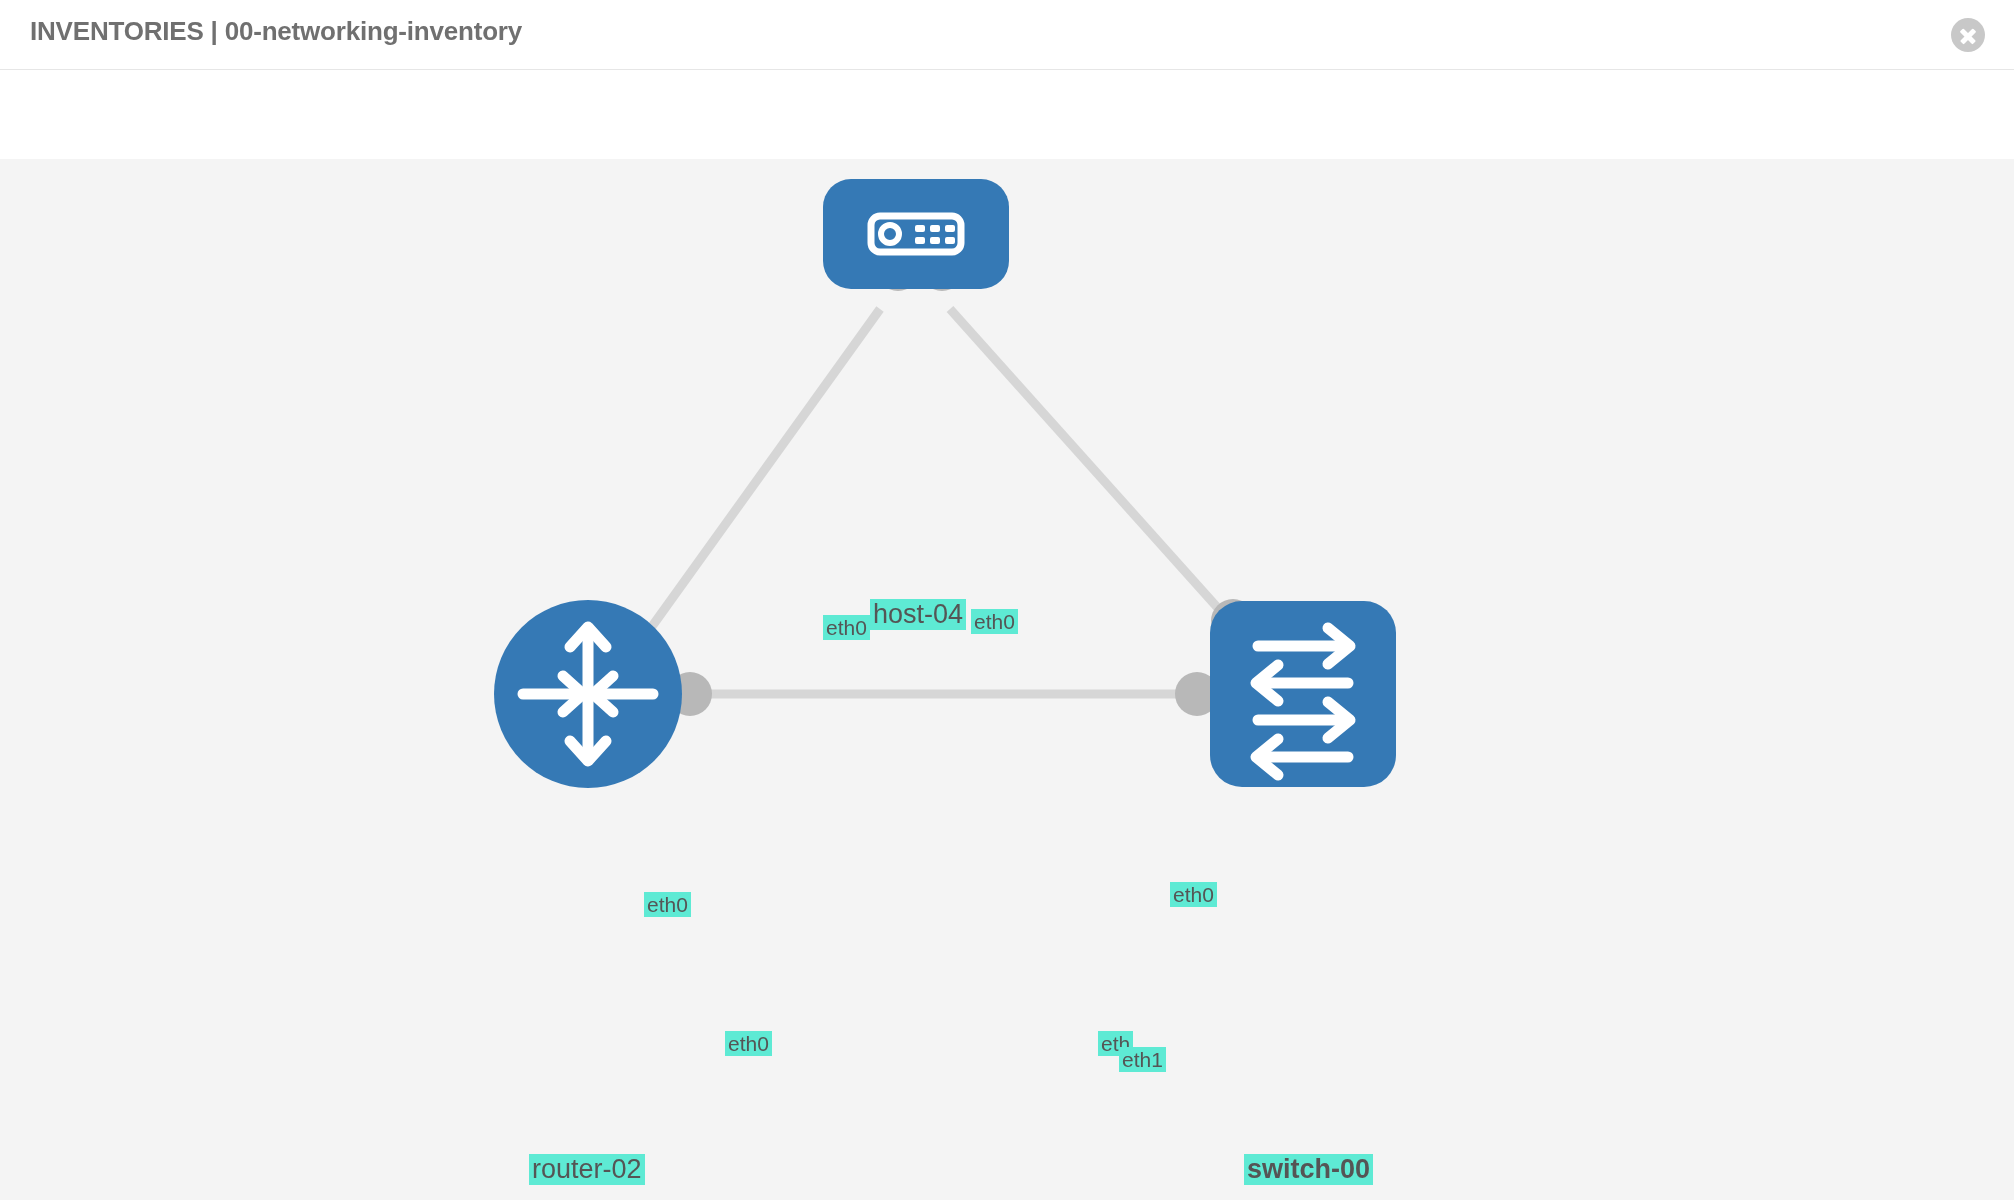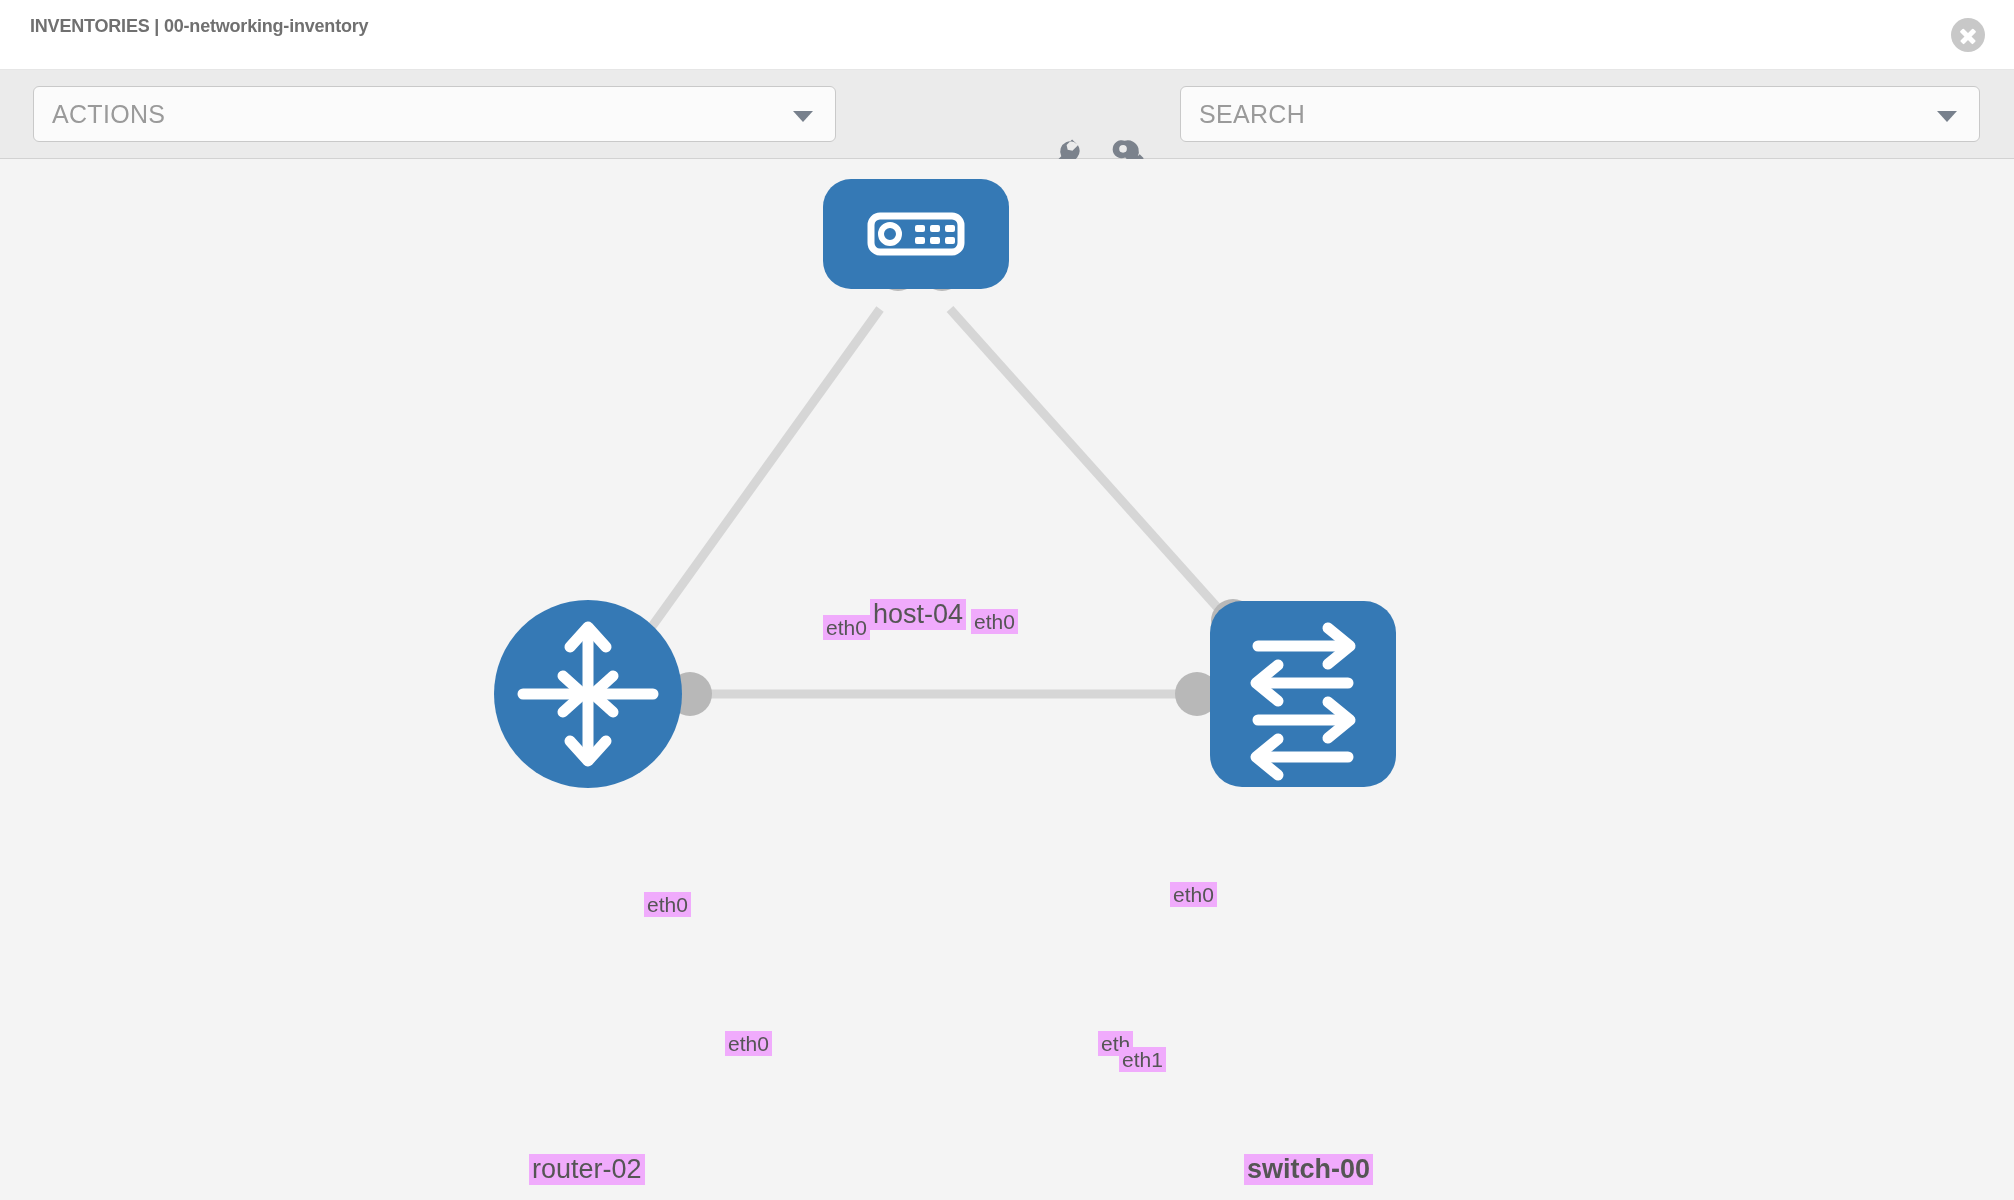--- a/index.html
+++ b/index.html
@@ -18,21 +18,21 @@
   
   .header {
     position: absolute; left: 0; top: 0;
     width: 2014px; height: 70px;
     background: #ffffff;
     border-bottom: 1px solid #e6e6e6;
     box-sizing: border-box;
   }
   .page-title {
     position: absolute; left: 30px; top: 16px;
-    font-size: 18px; font-weight: bold;
+    font-size: 26px; font-weight: bold;
     color: #707070;
     letter-spacing: -0.2px;
     white-space: nowrap;
   }
   .close-btn {
     position: absolute; right: 29px; top: 18px;
     width: 34px; height: 34px;
     border-radius: 50%;
     background: #c8c8c8;
     cursor: pointer;
@@ -89,65 +89,41 @@
     position: absolute; left: 0; top: 159px;
     width: 2014px; height: 1041px;
     background: #f4f4f4;
     overflow: hidden;
   }
   .graph-svg { position: absolute; left: 0; top: 0; }
 
   
   .nlabel {
     position: absolute;
-    background: #f0abfc;
+    background: #5eead4;
     color: #555555;
     white-space: nowrap;
     line-height: 1;
   }
   .nlabel.name  { font-size: 27px; padding: 2px 3px; }
   .nlabel.iface { font-size: 21px; padding: 2px 3px; }
 </style>
 </head>
 <body>
 
 <div id="app">
 
   <div class="header">
     <div class="page-title">INVENTORIES | 00-networking-inventory</div>
     <div class="close-btn">
       <span class="x1"></span>
       <span class="x2"></span>
     </div>
   </div>
 
-  <div class="toolbar">
-
-    <div class="field" id="actions-field">
-      <span class="fld-text">ACTIONS</span>
-      <span class="caret"></span>
-    </div>
-
-    <div class="tool-icon" id="wrench-btn">
-      <svg width="44" height="44" viewBox="0 0 24 24">
-        <path fill="#7b828c" d="M20.3 4.6a5.6 5.6 0 0 0-6.1-1.2 5.6 5.6 0 0 0-2.6 7.6L4.2 18.3a1.7 1.7 0 0 0 0 2.4 1.7 1.7 0 0 0 2.4 0l7.3-7.4a5.6 5.6 0 0 0 6.8-8.2l-3 3-2.6-.6-.6-2.6 3-3z"></path>
-      </svg>
-    </div>
-
-    <div class="tool-icon" id="key-btn">
-      <svg width="44" height="44" viewBox="0 0 24 24">
-        <path fill="#7b828c" d="M9.1 2.6a4.9 4.9 0 1 0 .3 9.1l8 8.2 1.8-1.7-1.3-1.4 1.5-1.5-1.5-1.5 1.6-1.6-2.2-2.2-4.5 4.5-.3-.3A4.9 4.9 0 0 0 9.1 2.6zm-.9 2.3a2.1 2.1 0 1 1 0 4.2 2.1 2.1 0 0 1 0-4.2z"></path>
-      </svg>
-    </div>
-
-    <div class="field" id="search-field">
-      <span class="fld-text">SEARCH</span>
-      <span class="caret"></span>
-    </div>
-  </div>
 
   <div class="canvas">
 
     <svg class="graph-svg" width="2014" height="1041">
 
       <g>
         <line x1="880" y1="150" x2="625" y2="505" stroke="#d6d6d6" stroke-width="9"></line>
         <line x1="950" y1="150" x2="1268" y2="505" stroke="#d6d6d6" stroke-width="9"></line>
         <line x1="625" y1="535" x2="1268" y2="535" stroke="#d6d6d6" stroke-width="9"></line>
       </g>

